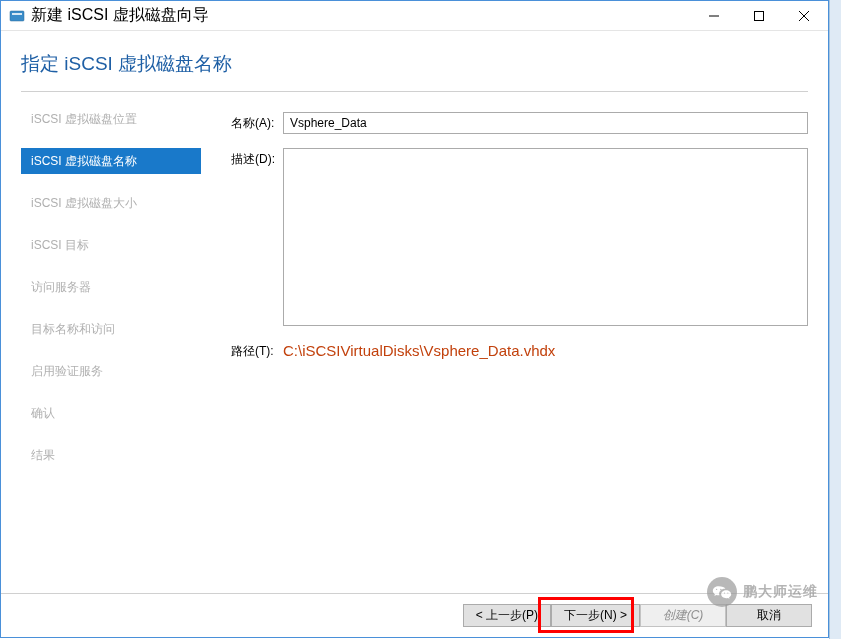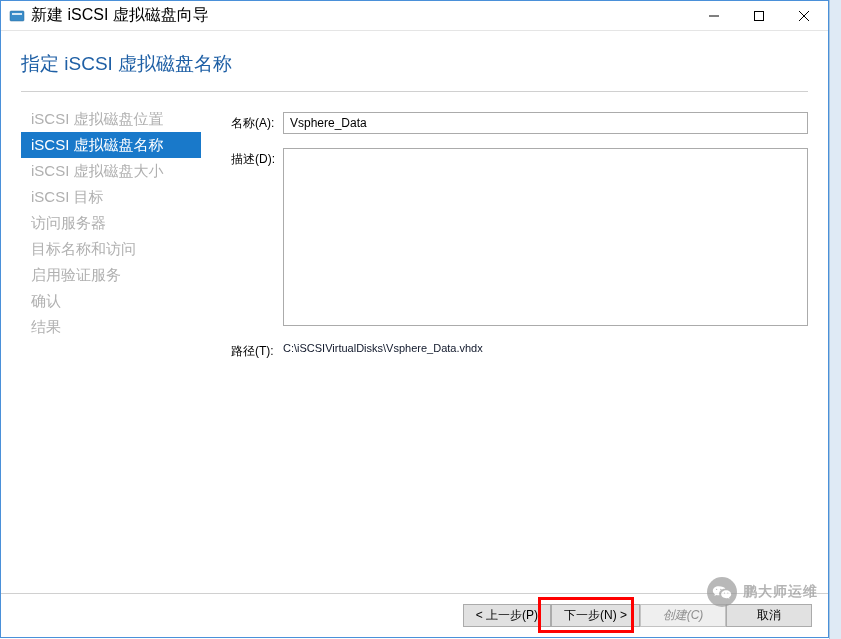--- a/index.html
+++ b/index.html
@@ -84,24 +84,24 @@
       flex: 1;
       display: flex;
       padding: 14px 20px 0 20px;
     }
     .wizard-sidebar {
       width: 180px;
       flex-shrink: 0;
     }
     .step-item {
       padding: 5px 10px;
-      font-size: 15px;
+      font-size: 12px;
       color: #b0b0b0;
       cursor: default;
-      margin-bottom: 0;
+      margin-bottom: 16px;
       line-height: 16px;
     }
     .step-item.completed {
       color: #b0b0b0;
     }
     .step-item.active {
       background: #1979ca;
       color: #ffffff;
     }
     .form-area {
@@ -136,22 +136,22 @@
       border: 1px solid #ababab;
       height: 178px;
       padding: 4px 6px;
       font-size: 12px;
       font-family: inherit;
       outline: none;
       resize: none;
     }
     .path-value {
       padding-top: 2px;
-      font-size: 11px;
-      color: #0f172a;
+      font-size: 15px;
+      color: #c2410c;
     }
     .footer {
       border-top: 1px solid #d0d0d0;
       padding: 10px 16px;
       display: flex;
       justify-content: flex-end;
       gap: 0;
       background: #ffffff;
       position: relative;
     }

